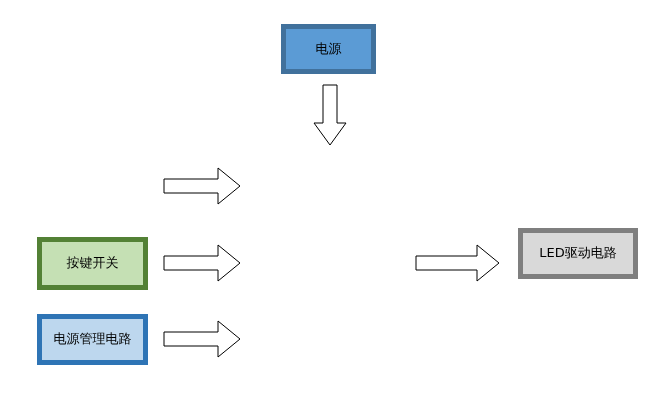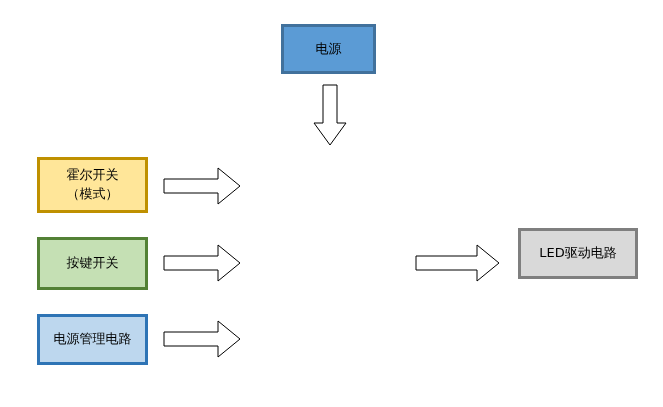--- a/index.html
+++ b/index.html
@@ -19,21 +19,21 @@
     position: absolute;
     box-sizing: border-box;
     display: flex;
     flex-direction: column;
     align-items: center;
     justify-content: center;
     text-align: center;
     font-size: 13px;
     color: #000000;
     line-height: 1.45;
-    border: 3px solid #404040;
+    border: 5px solid #404040;
   }
   .box.power {
     left: 281px; top: 24px; width: 95px; height: 50px;
     background: var(--power-fill); border-color: var(--power-border);
   }
   .box.hall {
     left: 37px; top: 157px; width: 111px; height: 56px;
     background: var(--hall-fill); border-color: var(--hall-border);
   }
   .box.button {
@@ -77,24 +77,20 @@
   <div class="box power">
     <span>电源</span>
   </div>
 
   <div class="arrow arrow-down">
     <svg width="34" height="62" viewBox="0 0 34 62">
       <polygon points="10,1 24,1 24,39 33,39 17,61 1,39 10,39"></polygon>
     </svg>
   </div>
 
-  <div class="box hall">
-    <span>霍尔开关</span>
-    <span>（模式）</span>
-  </div>
 
   <div class="arrow arrow-hall">
     <svg width="78" height="38" viewBox="0 0 78 38">
       <polygon points="1,12 55,12 55,1 77,19 55,37 55,26 1,26"></polygon>
     </svg>
   </div>
 
   <div class="box button">
     <span>按键开关</span>
   </div>

